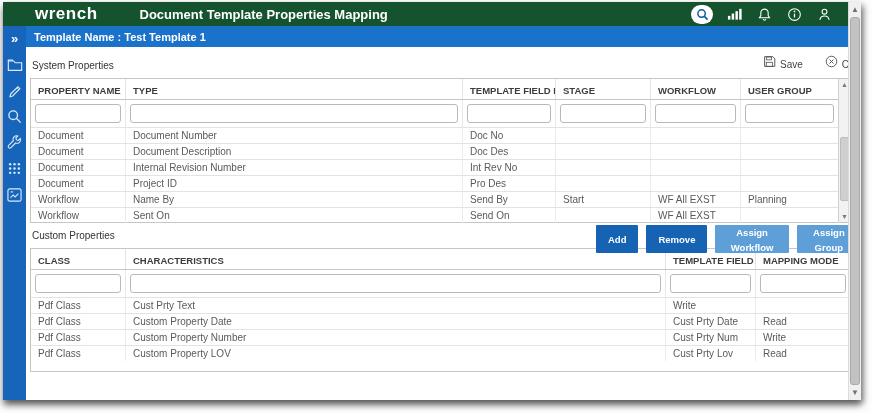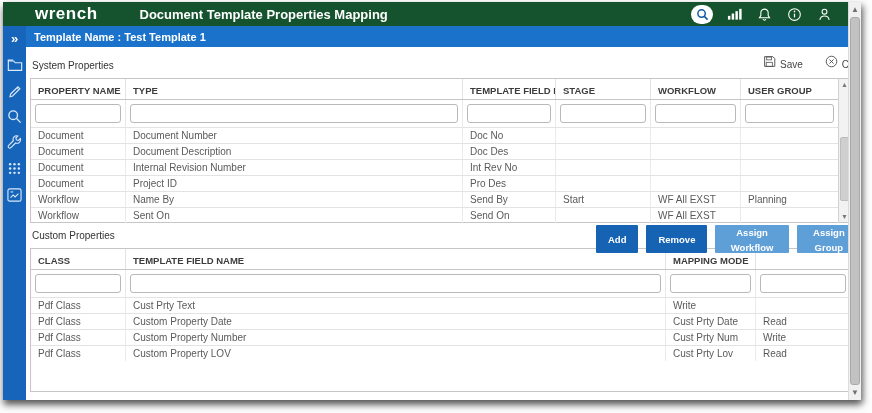--- a/index.html
+++ b/index.html
@@ -39,21 +39,21 @@
 
   .btnrow { position:absolute; left:570px; top:178px; display:flex; gap:8px; z-index:2; }
   .btn { height:28px; border:none; border-radius:1px; color:#fff; font-size:9.5px; font-weight:bold;
          font-family:"Liberation Sans",sans-serif; padding:0 12px; line-height:15px; }
   .btn.dark { background:#1663b4; }
   .btn.light { background:#5f9fd8; }
 
   
   .table { position:absolute; left:4px; width:821px; border:1px solid #c6c6c6; background:#fff; }
   .sys { top:31px; height:145px; }
-  .custom { top:201px; height:144px; }
+  .custom { top:201px; height:124px; }
   .hrow, .frow { display:grid; }
   .sys .hrow, .sys .frow, .sys .trow { grid-template-columns:95px 337px 93px 95px 90px 98px; }
   .custom .hrow, .custom .frow, .custom .trow { grid-template-columns:95px 540px 90px 95px; }
   .trow { display:grid; }
   .hrow { height:21px; border-bottom:1px solid #c6c6c6; }
   .frow { height:27px; }
   .trow { height:16px; border-top:1px solid #e3e3e3; }
   .hcell { font-size:9.5px; font-weight:bold; color:#3c3c3c; padding:6px 0 0 7px; border-right:1px solid #e3e3e3; overflow:hidden; white-space:nowrap; }
   .fcell { border-right:1px solid #e9e9e9; padding:3px 4px; }
   .fcell input { width:100%; height:19px; border:1px solid #b9b9b9; border-radius:3px; background:#fff; padding:0 4px; font-size:10px; }
@@ -278,20 +278,21 @@
       <div class="btnrow">
         <button class="btn dark">Add</button>
         <button class="btn dark">Remove</button>
         <button class="btn light">Assign Workflow</button>
         <button class="btn light">Assign Group</button>
       </div>
 
       <div class="table custom">
         <div class="hrow">
             <div class="hcell">CLASS</div>
+            <div class="hcell">CHARACTERISTICS</div>
             <div class="hcell">TEMPLATE FIELD NAME</div>
             <div class="hcell">MAPPING MODE</div>
           </div>
         <div class="frow">
             <div class="fcell"><input style=""></div>
             <div class="fcell"><input style=""></div>
             <div class="fcell"><input style=""></div>
             <div class="fcell"><input style=""></div>
           </div>
         <div>

